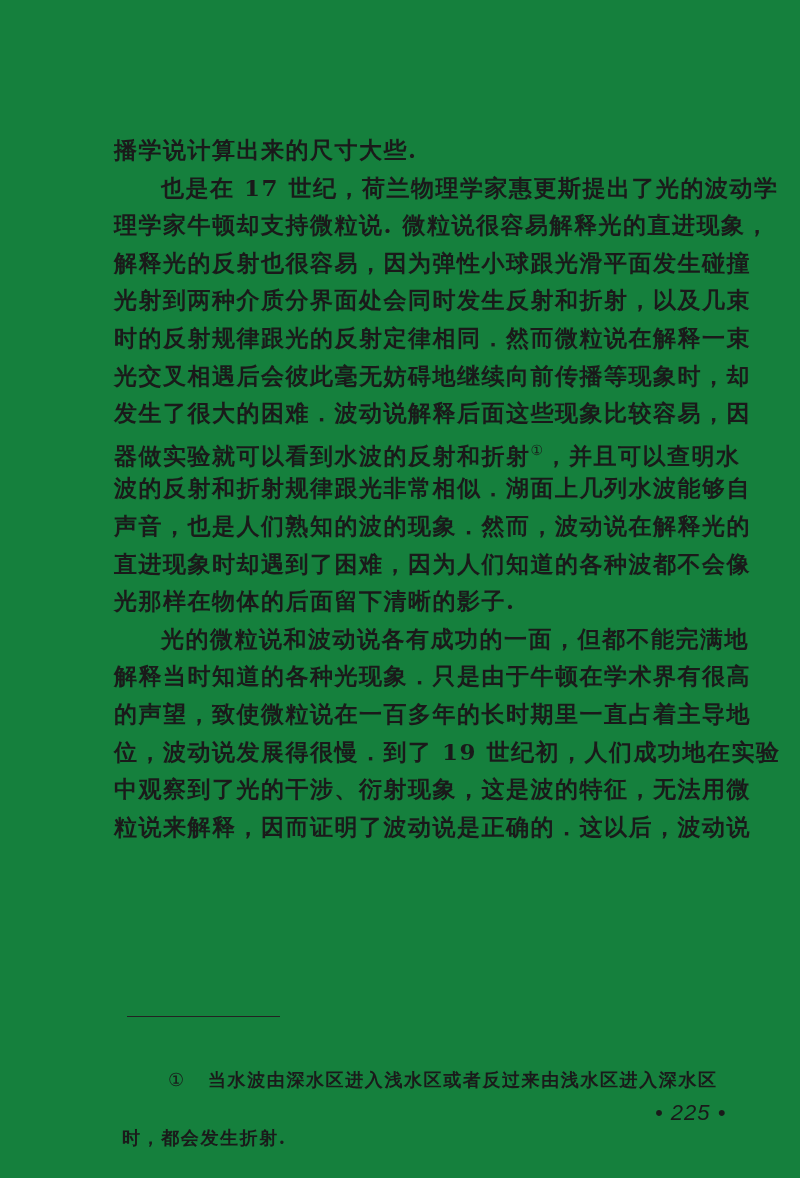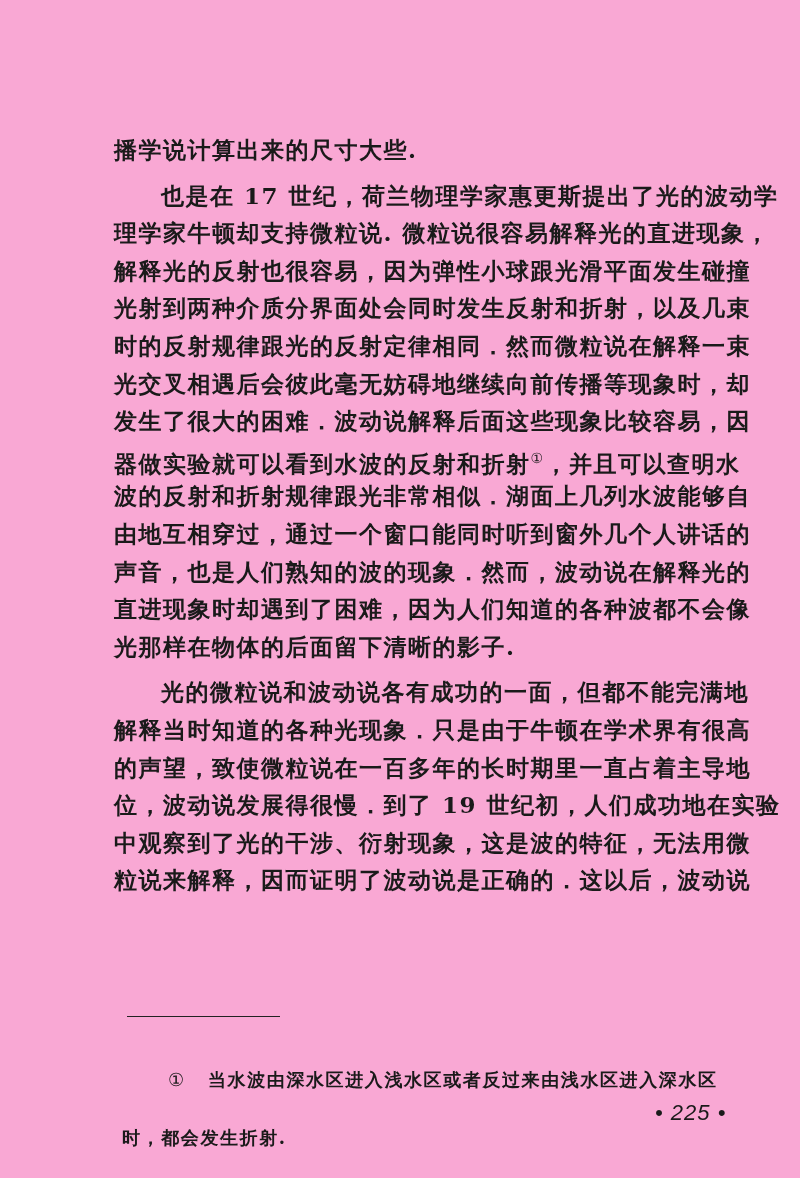--- a/index.html
+++ b/index.html
@@ -12,40 +12,39 @@
       height: 1178px;
       position: relative;
       overflow: hidden;
       font-family: "DejaVu Serif", "Liberation Serif", serif;
       color: #111111;
     }
     .page {
       position: absolute;
       left: 0; top: 0;
       width: 800px; height: 1178px;
-      background: #f9a8d4;
+      background: #15803d;
     }
     .body-text {
       position: absolute;
       left: 114px;
       top: 131px;
       width: 630px;
     }
     .line {
       height: 37.6px;
       line-height: 37.6px;
       font-size: 23px;
       white-space: nowrap;
       letter-spacing: 1.5px;
       font-weight: bold;
       color: #1a1a1a;
     }
     .line.indent {
       padding-left: 47px;
-      margin-top: 8px;
     }
     .sup {
       font-size: 14px;
       vertical-align: 9px;
       font-weight: normal;
     }
     .footnote-rule {
       position: absolute;
       left: 127px;
       top: 1016px;
@@ -97,21 +96,20 @@
     <div class="line">播学说计算出来的尺寸大些.</div>
     <div class="line indent">也是在 17 世纪，荷兰物理学家惠更斯提出了光的波动学</div>
     <div class="line">理学家牛顿却支持微粒说. 微粒说很容易解释光的直进现象，</div>
     <div class="line">解释光的反射也很容易，因为弹性小球跟光滑平面发生碰撞</div>
     <div class="line">光射到两种介质分界面处会同时发生反射和折射，以及几束</div>
     <div class="line">时的反射规律跟光的反射定律相同．然而微粒说在解释一束</div>
     <div class="line">光交叉相遇后会彼此毫无妨碍地继续向前传播等现象时，却</div>
     <div class="line">发生了很大的困难．波动说解释后面这些现象比较容易，因</div>
     <div class="line"><span>器做实验就可以看到水波的反射和折射</span><span class="sup">①</span><span>，并且可以查明水</span></div>
     <div class="line">波的反射和折射规律跟光非常相似．湖面上几列水波能够自</div>
-    <div class="line">由地互相穿过，通过一个窗口能同时听到窗外几个人讲话的</div>
     <div class="line">声音，也是人们熟知的波的现象．然而，波动说在解释光的</div>
     <div class="line">直进现象时却遇到了困难，因为人们知道的各种波都不会像</div>
     <div class="line">光那样在物体的后面留下清晰的影子.</div>
     <div class="line indent">光的微粒说和波动说各有成功的一面，但都不能完满地</div>
     <div class="line">解释当时知道的各种光现象．只是由于牛顿在学术界有很高</div>
     <div class="line">的声望，致使微粒说在一百多年的长时期里一直占着主导地</div>
     <div class="line">位，波动说发展得很慢．到了 19 世纪初，人们成功地在实验</div>
     <div class="line">中观察到了光的干涉、衍射现象，这是波的特征，无法用微</div>
     <div class="line">粒说来解释，因而证明了波动说是正确的．这以后，波动说</div>
   </div>

